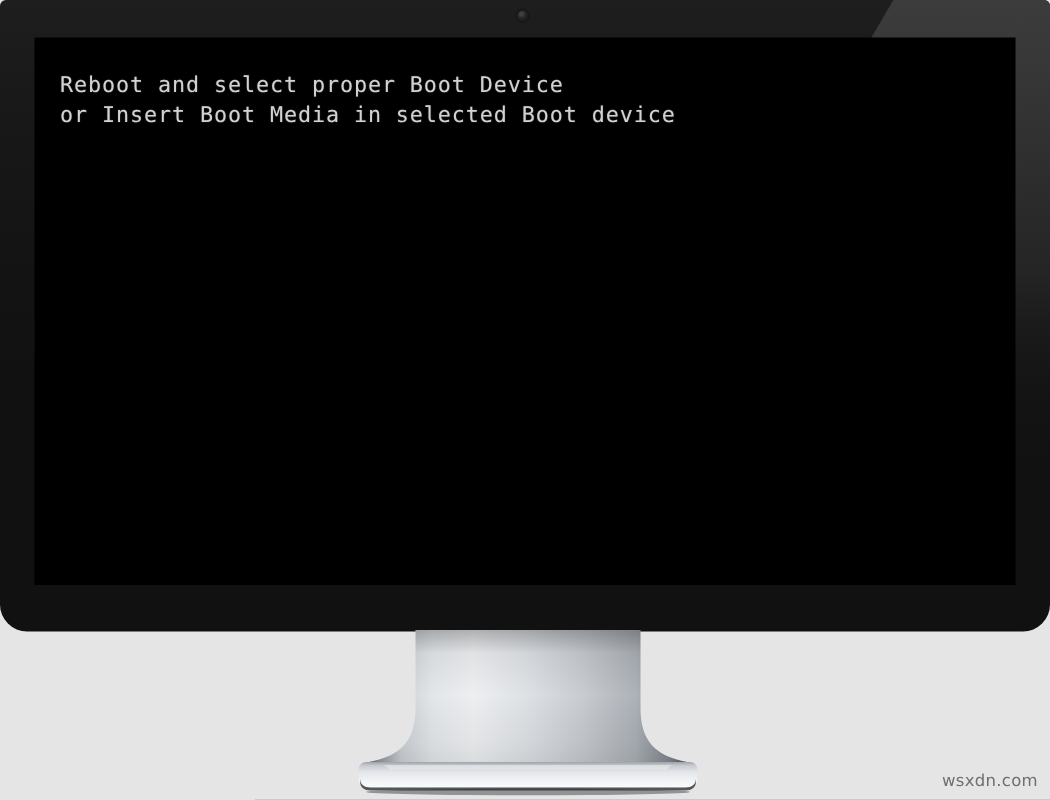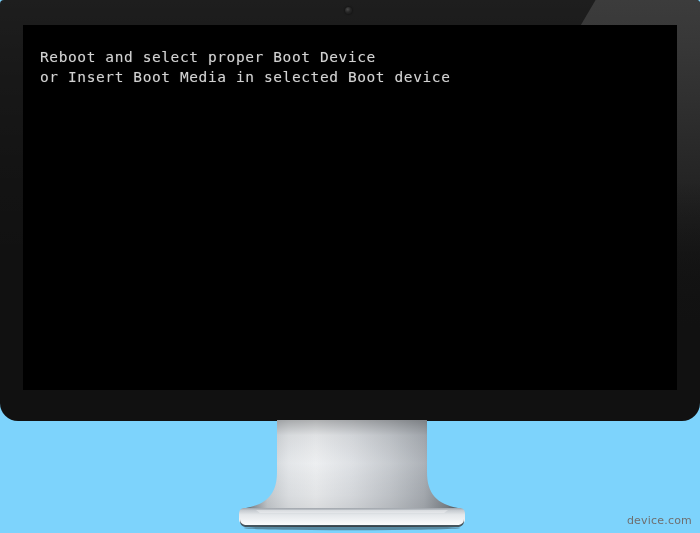--- a/index.html
+++ b/index.html
@@ -13,21 +13,21 @@
     position: relative;
     overflow: hidden;
     font-family: "Liberation Sans", sans-serif;
   }
 
   #stage {
     position: absolute;
     left: 0; top: 0;
     width: 700px;
     height: 533px;
-    background: #7dd3fc;
+    background: #e5e5e5;
   }
 
   
   .monitor {
     position: absolute;
     left: 0px;
     top: 0px;
     width: 700px;
     height: 421px;
     background: #111111;
@@ -243,15 +243,15 @@
                L 11 107
                C 7 107, 4 105, 4 101
                Z" fill="#3a3e42" opacity="0.85"></path>
 
       <ellipse cx="116" cy="108" rx="108" ry="2.2" fill="#2b2f33" opacity="0.45"></ellipse>
 
       <path d="M 20 90 L 212 90 L 208 93 L 24 93 Z" fill="#ffffff" opacity="0.35"></path>
     </svg>
   </div>
 
-  <div class="watermark">device.com</div>
+  <div class="watermark">wsxdn.com</div>
 
 </div>
 
 </body></html>

